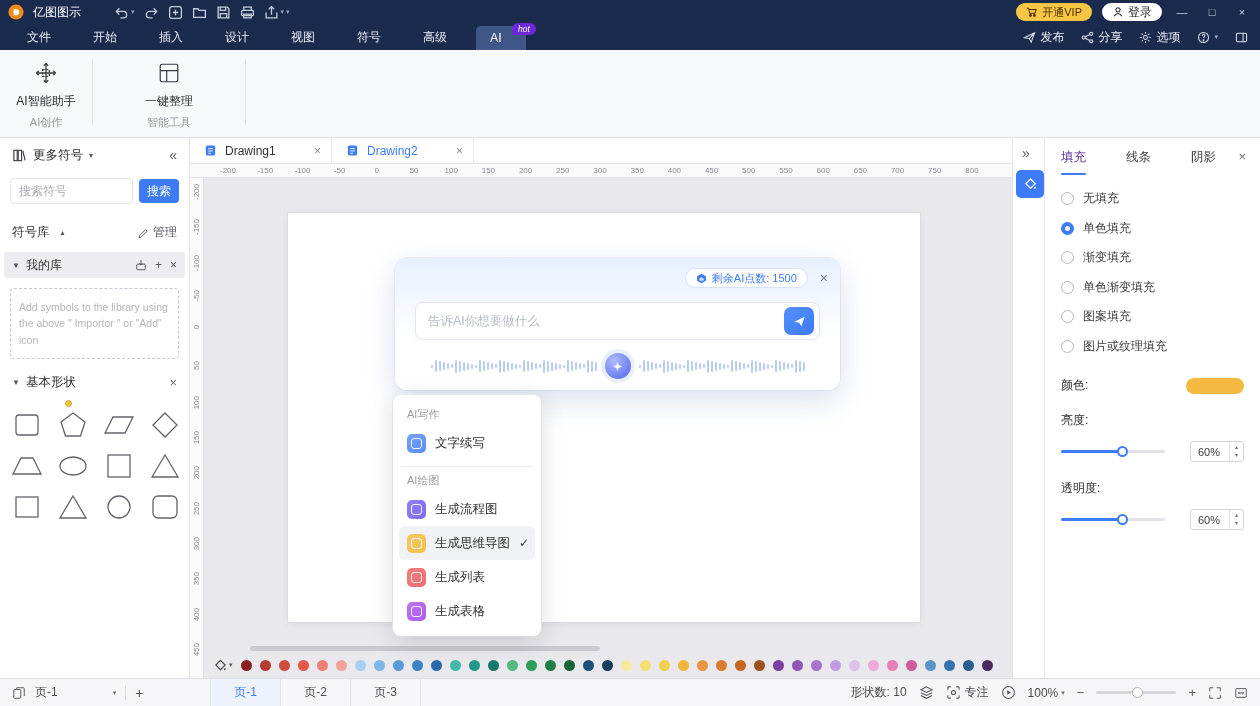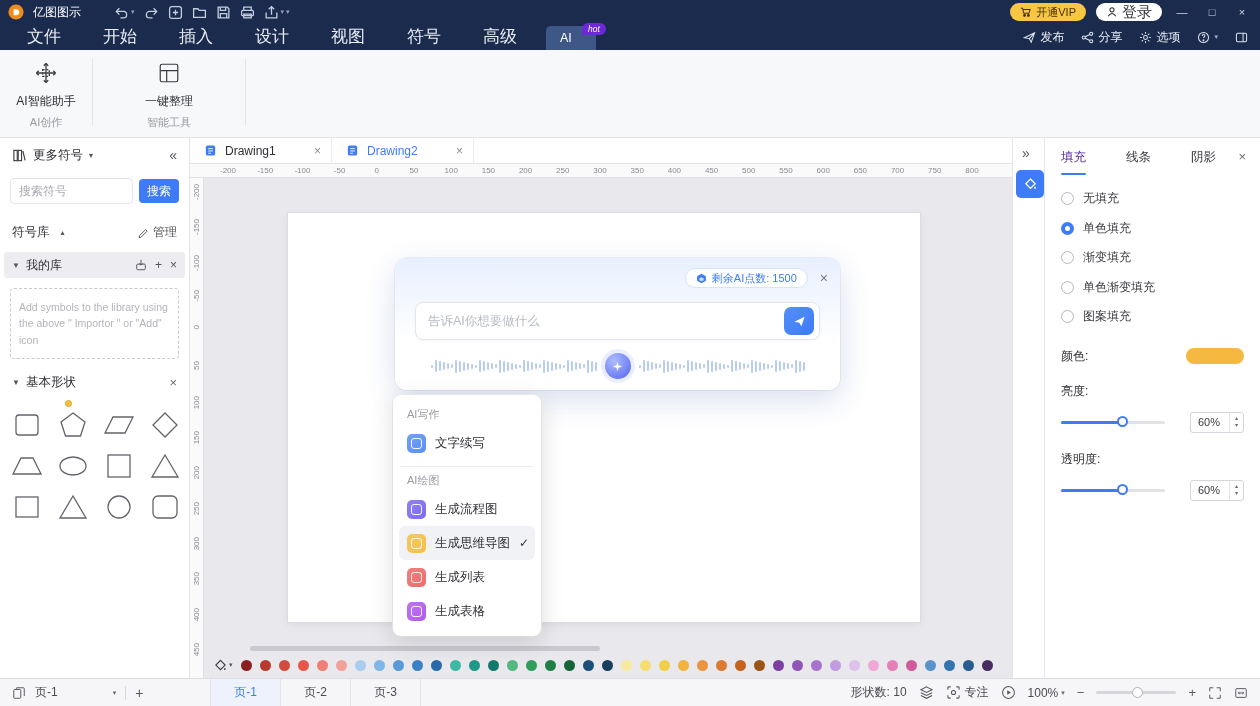--- a/index.html
+++ b/index.html
@@ -11,27 +11,27 @@
 
 
 .titlebar{position:absolute;left:0;top:0;width:1260px;height:24px;background:#1b2b4d;display:flex;align-items:center;justify-content:space-between;padding:0 8px;}
 .tb-left{display:flex;align-items:center;gap:9px;}
 .logo{width:16px;height:16px;}
 .app-name{color:#fff;font-size:12px;margin-right:24px;white-space:nowrap;}
 .tb-ic{width:15px;height:15px;display:flex;align-items:center;justify-content:center;}
 .tb-chev{color:#8fa0bd;font-size:7px;margin-left:-7px;}
 .tb-right{display:flex;align-items:center;gap:10px;}
 .vip-pill{height:18px;background:#f6c644;border-radius:9px;display:flex;align-items:center;gap:4px;padding:0 10px;color:#4a3000;font-size:11px;white-space:nowrap;}
-.login-pill{height:18px;background:#fff;border-radius:9px;display:flex;align-items:center;gap:4px;padding:0 10px;color:#2f2f35;font-size:15px;white-space:nowrap;}
+.login-pill{height:18px;background:#fff;border-radius:9px;display:flex;align-items:center;gap:4px;padding:0 10px;color:#2f2f35;font-size:12px;white-space:nowrap;}
 .win-btn{color:#cfd6e4;font-size:11px;width:20px;text-align:center;}
 
 
 .menubar{position:absolute;left:0;top:24px;width:1260px;height:26px;background:#1b2b4d;display:flex;justify-content:space-between;}
 .menu-tabs{display:flex;align-items:center;padding-left:6px;}
-.menu-tab{color:#e8ecf4;font-size:17px;padding:0 21px;height:26px;line-height:26px;white-space:nowrap;}
+.menu-tab{color:#e8ecf4;font-size:12px;padding:0 21px;height:26px;line-height:26px;white-space:nowrap;}
 .ai-tab{position:relative;height:24px;margin-top:2px;margin-left:8px;background:#3f5787;border-radius:5px 5px 0 0;color:#fff;display:flex;align-items:center;padding:0 24px 0 14px;font-size:12.5px;}
 .hot-badge{position:absolute;top:-3px;right:-10px;background:#6d28d9;color:#fff;font-size:8.5px;font-style:italic;padding:1px 6px;border-radius:8px 8px 8px 2px;}
 .menu-right{display:flex;align-items:center;gap:17px;padding-right:12px;color:#e8ecf4;font-size:12px;}
 .menu-action{display:flex;align-items:center;gap:4px;white-space:nowrap;}
 .menu-action .chev{font-size:7px;color:#9fb0cf;}
 
 
 .ribbon{position:absolute;left:0;top:50px;width:1260px;height:88px;background:#f7f8fa;border-bottom:1px solid #e2e3e7;display:flex;}
 .ribbon-group{position:relative;height:100%;padding-top:8px;display:flex;justify-content:center;gap:10px;}
 .rg1{width:92px;}
@@ -746,20 +746,24 @@
           <span class="fo-label">渐变填充</span>
         </div>
         <div class="fill-opt">
           <span class="radio"></span>
           <span class="fo-label">单色渐变填充</span>
         </div>
         <div class="fill-opt">
           <span class="radio"></span>
           <span class="fo-label">图案填充</span>
         </div>
+        <div class="fill-opt">
+          <span class="radio"></span>
+          <span class="fo-label">图片或纹理填充</span>
+        </div>
       </div>
     <div class="color-row">
       <span>颜色:</span>
       <span class="swatch" id="color-swatch" style="background: rgb(245, 184, 65);"></span>
     </div>
     <div class="rp-label">亮度:</div>
     <div class="slider-row">
       <span class="slider" id="brightness-slider">
           <span class="sl-fill" style="width: 60%;"></span>
           <span class="sl-knob" style="left: calc(60% - 6px);"></span>

